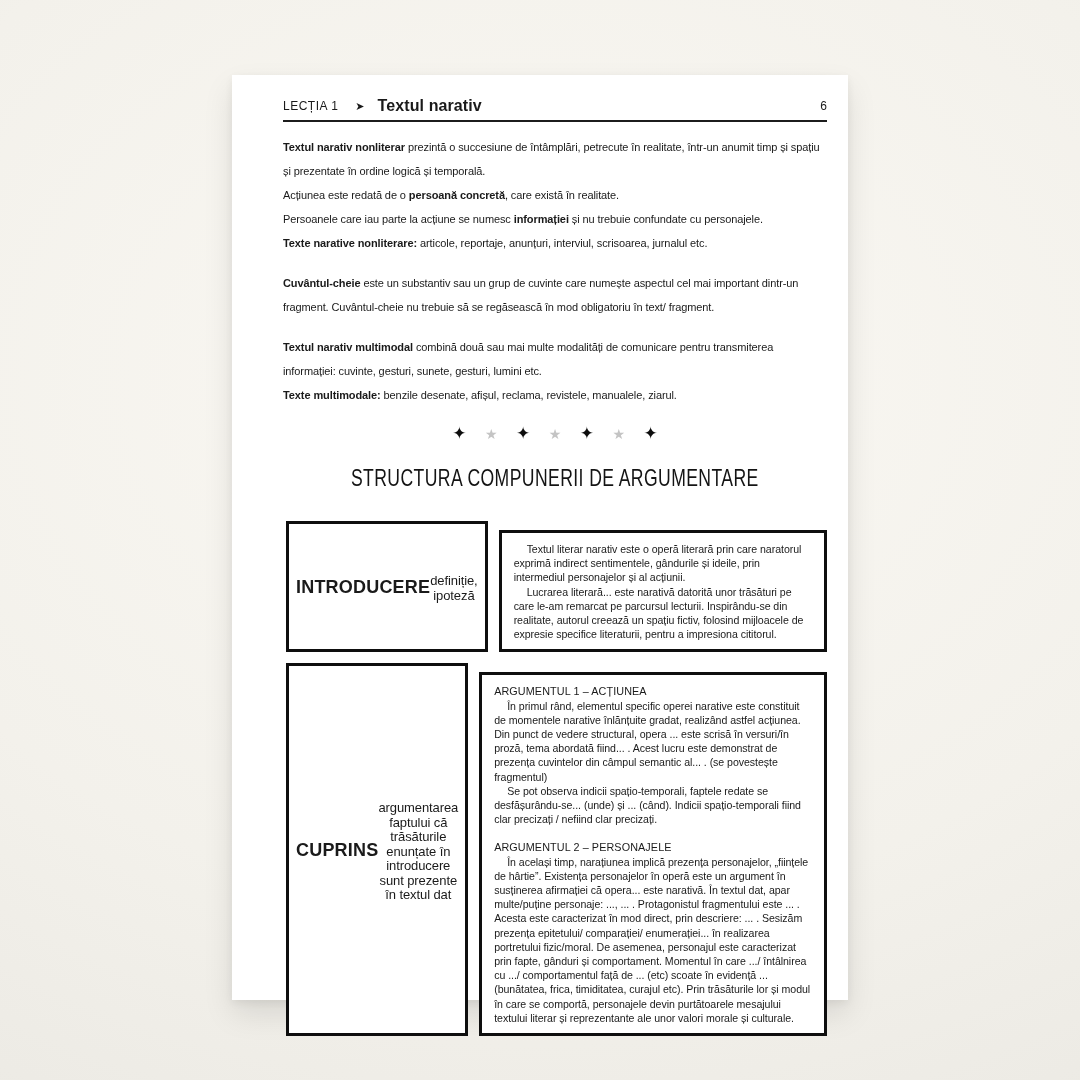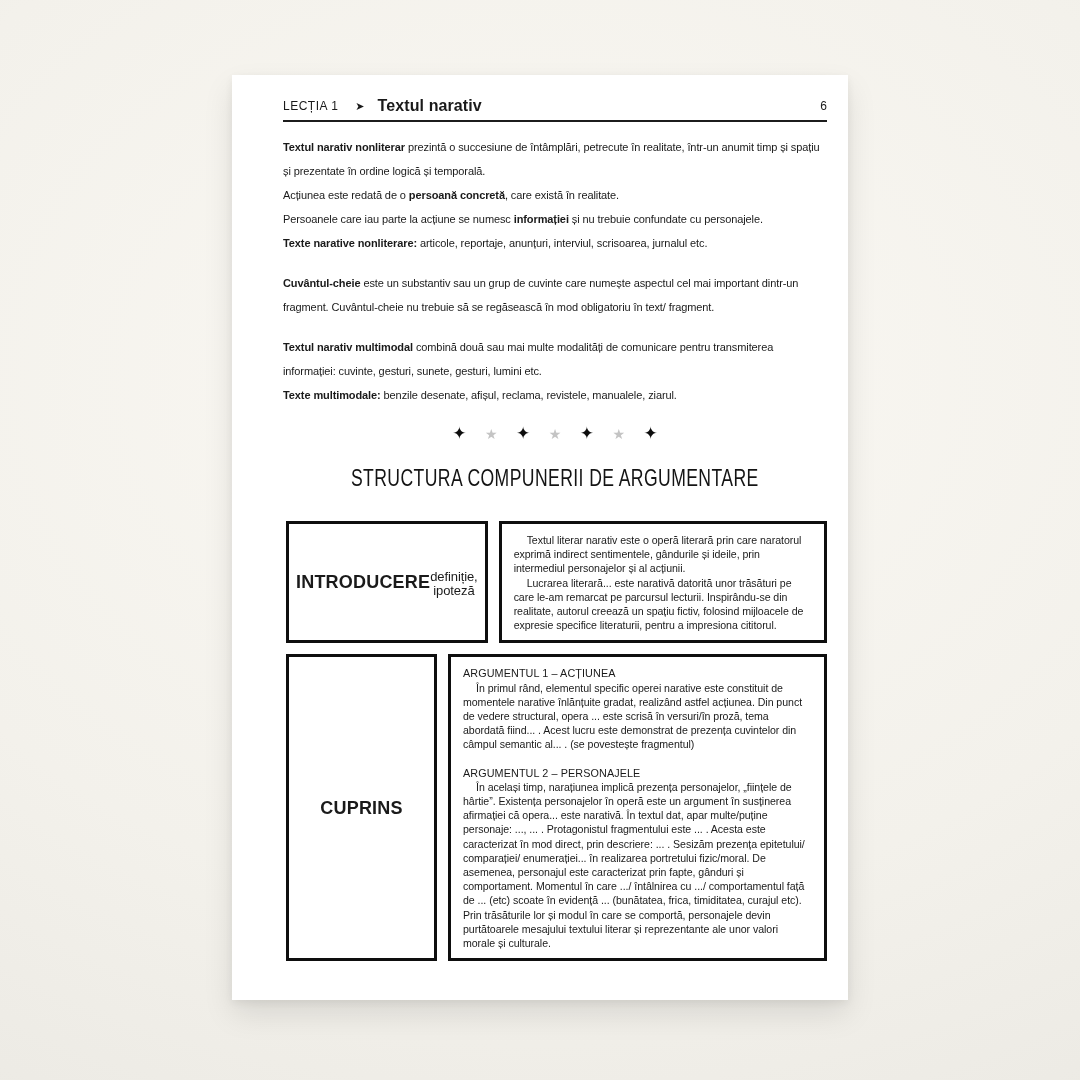--- a/index.html
+++ b/index.html
@@ -41,21 +41,21 @@
   .trow{display:flex;align-items:stretch;gap:11px;margin-bottom:11px;}
   .lcell{
     flex:0 0 151px;box-sizing:border-box;border:3px solid #0e0e0e;
     display:flex;justify-content:center;align-items:center;
     text-align:center;padding:8px 7px;background:#fff;
   }
   .lcell .lt{font-size:18px;font-weight:bold;letter-spacing:0.2px;line-height:20px;}
   .lcell .ls{font-size:13px;line-height:14.5px;margin-top:4px;letter-spacing:-0.1px;}
   .rcell{
     flex:1;box-sizing:border-box;border:3px solid #0e0e0e;background:#fff;
-    padding:9px 12px 8px 12px;font-size:10.6px;line-height:14.2px;letter-spacing:-0.05px;
+    padding:9px 12px 8px 12px;font-size:10.6px;line-height:14.2px;letter-spacing:-0.05px;margin-top:9px;
   }
   .rcell p{margin:0;text-indent:13px;}
   .rcell h3{margin:0;font-size:10.8px;font-weight:normal;letter-spacing:0.1px;line-height:14.2px;}
   .rcell h3.mt{margin-top:14px;}
 </style>
 </head>
 <body>
 
 <div class="sheet">
 
@@ -104,24 +104,26 @@
       </div>
       <div class="rcell">
         <p>Textul literar narativ este o operă literară prin care naratorul exprimă indirect sentimentele, gândurile și ideile, prin intermediul personajelor și al acțiunii.</p>
         <p>Lucrarea literară... este narativă datorită unor trăsături pe care le-am remarcat pe parcursul lecturii. Inspirându-se din realitate, autorul creează un spațiu fictiv, folosind mijloacele de expresie specifice literaturii, pentru a impresiona cititorul.</p>
       </div>
     </div>
 
     <div class="trow">
       <div class="lcell">
         <div class="lt">CUPRINS</div>
+        <div class="ls">argumentarea faptului că trăsăturile enunțate în introducere sunt prezente în textul dat</div>
       </div>
       <div class="rcell">
         <h3>ARGUMENTUL 1 – ACȚIUNEA</h3>
         <p>În primul rând, elementul specific operei narative este constituit de momentele narative înlănțuite gradat, realizând astfel acțiunea. Din punct de vedere structural, opera ... este scrisă în versuri/în proză, tema abordată fiind... . Acest lucru este demonstrat de prezența cuvintelor din câmpul semantic al... . (se povestește fragmentul)</p>
+        <p>Se pot observa indicii spațio-temporali, faptele redate se desfășurându-se... (unde) și ... (când). Indicii spațio-temporali fiind clar precizați / nefiind clar precizați.</p>
         <h3 class="mt">ARGUMENTUL 2 – PERSONAJELE</h3>
         <p>În același timp, narațiunea implică prezența personajelor, „ființele de hârtie”. Existența personajelor în operă este un argument în susținerea afirmației că opera... este narativă. În textul dat, apar multe/puține personaje: ..., ... . Protagonistul fragmentului este ... . Acesta este caracterizat în mod direct, prin descriere: ... . Sesizăm prezența epitetului/ comparației/ enumerației... în realizarea portretului fizic/moral. De asemenea, personajul este caracterizat prin fapte, gânduri și comportament. Momentul în care .../ întâlnirea cu .../ comportamentul față de ... (etc) scoate în evidență ... (bunătatea, frica, timiditatea, curajul etc). Prin trăsăturile lor și modul în care se comportă, personajele devin purtătoarele mesajului textului literar și reprezentante ale unor valori morale și culturale.</p>
       </div>
     </div>
 
   </section>
 
 </div>
 
 </body></html>

